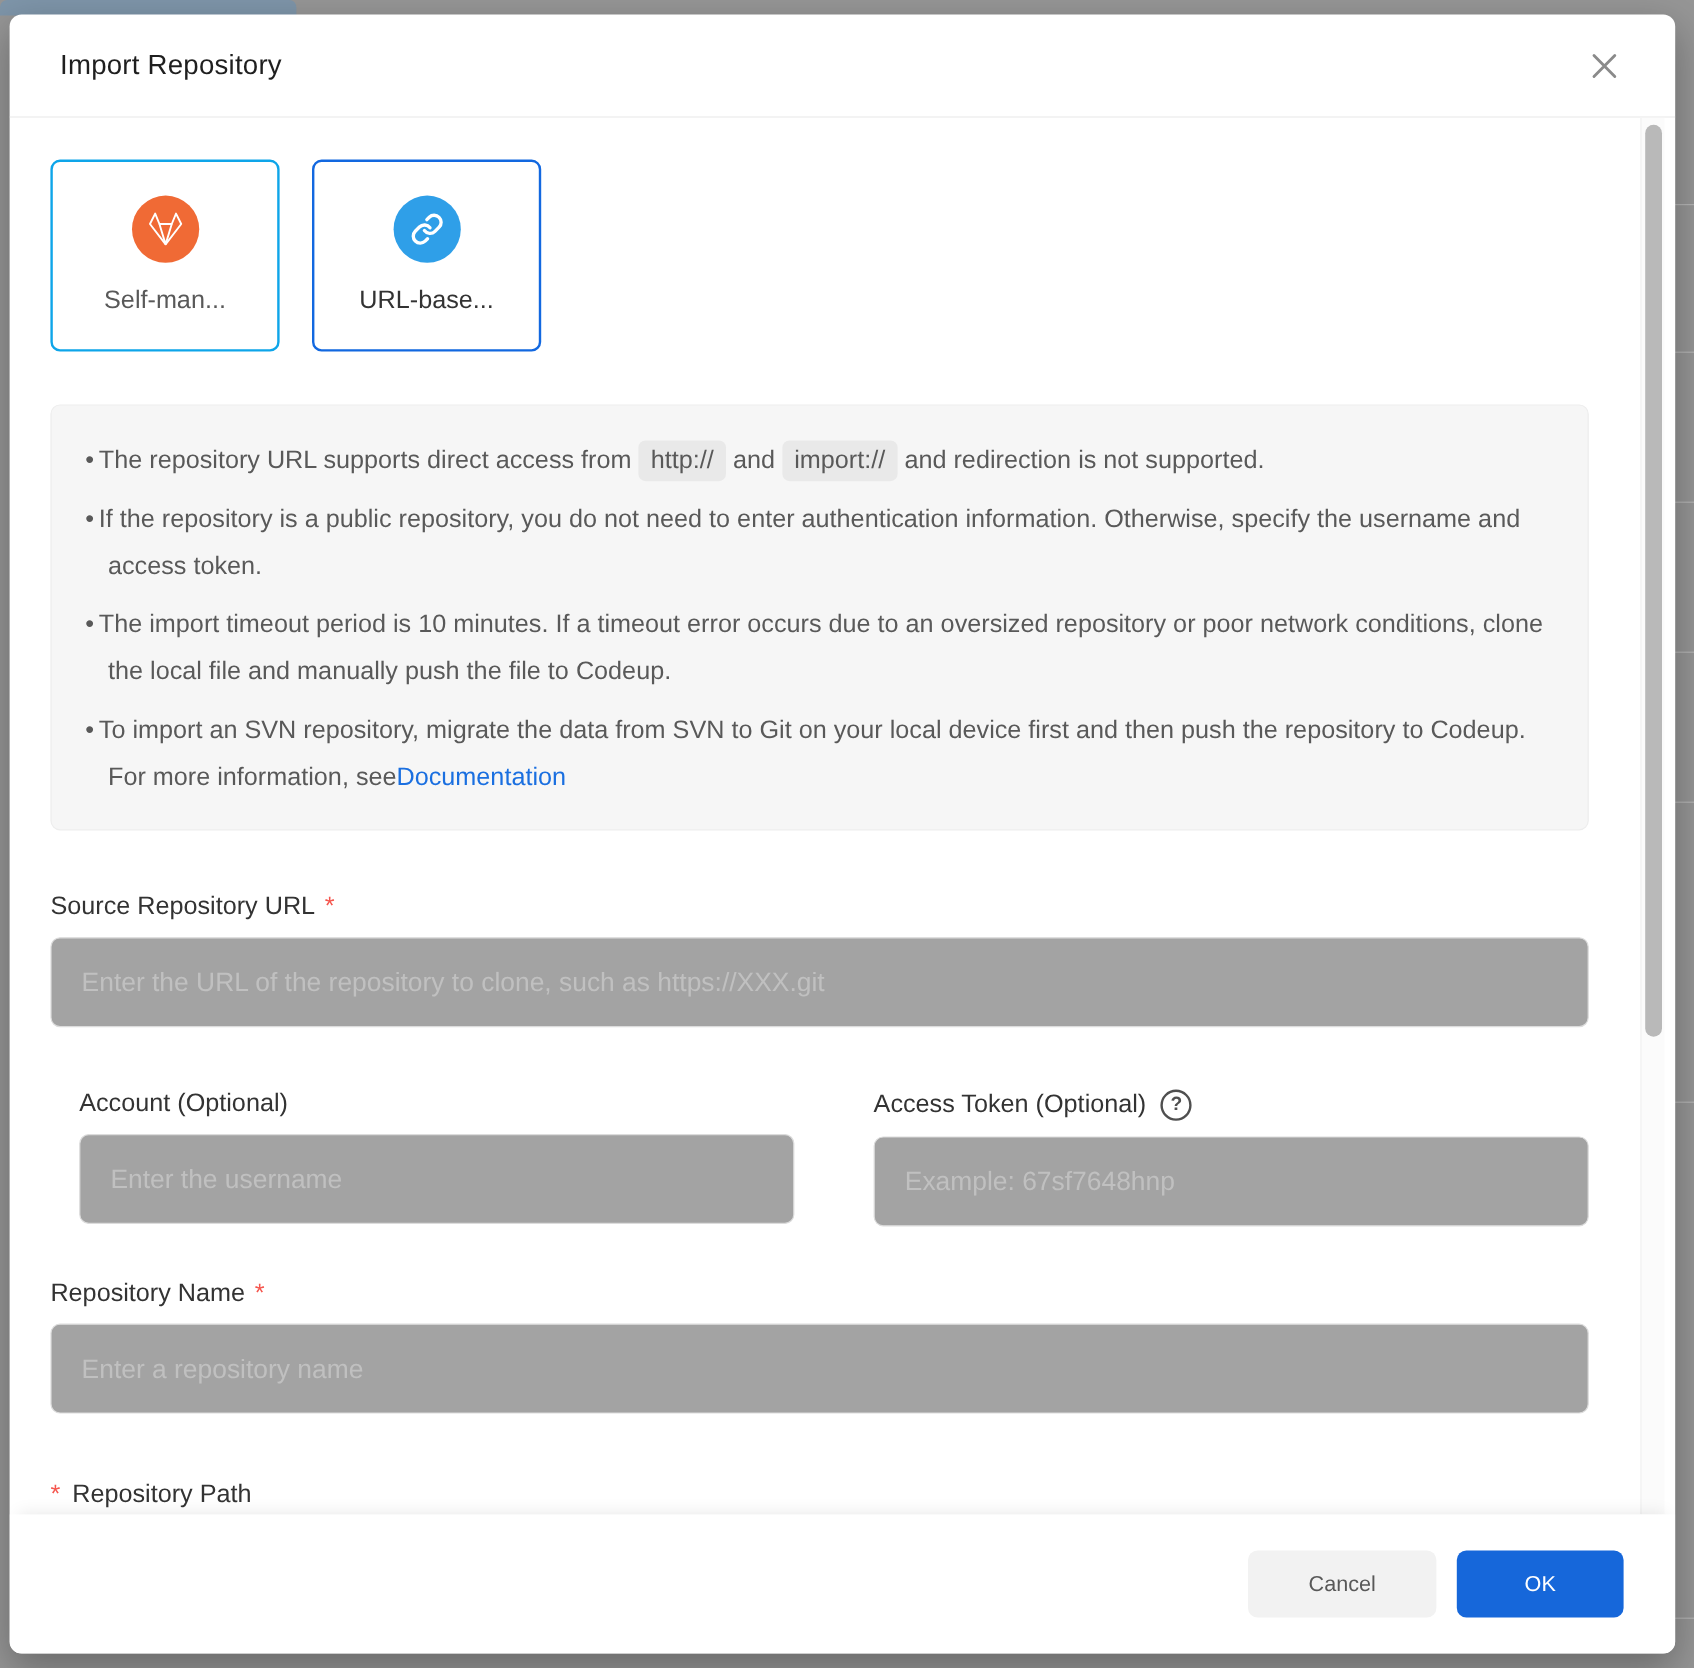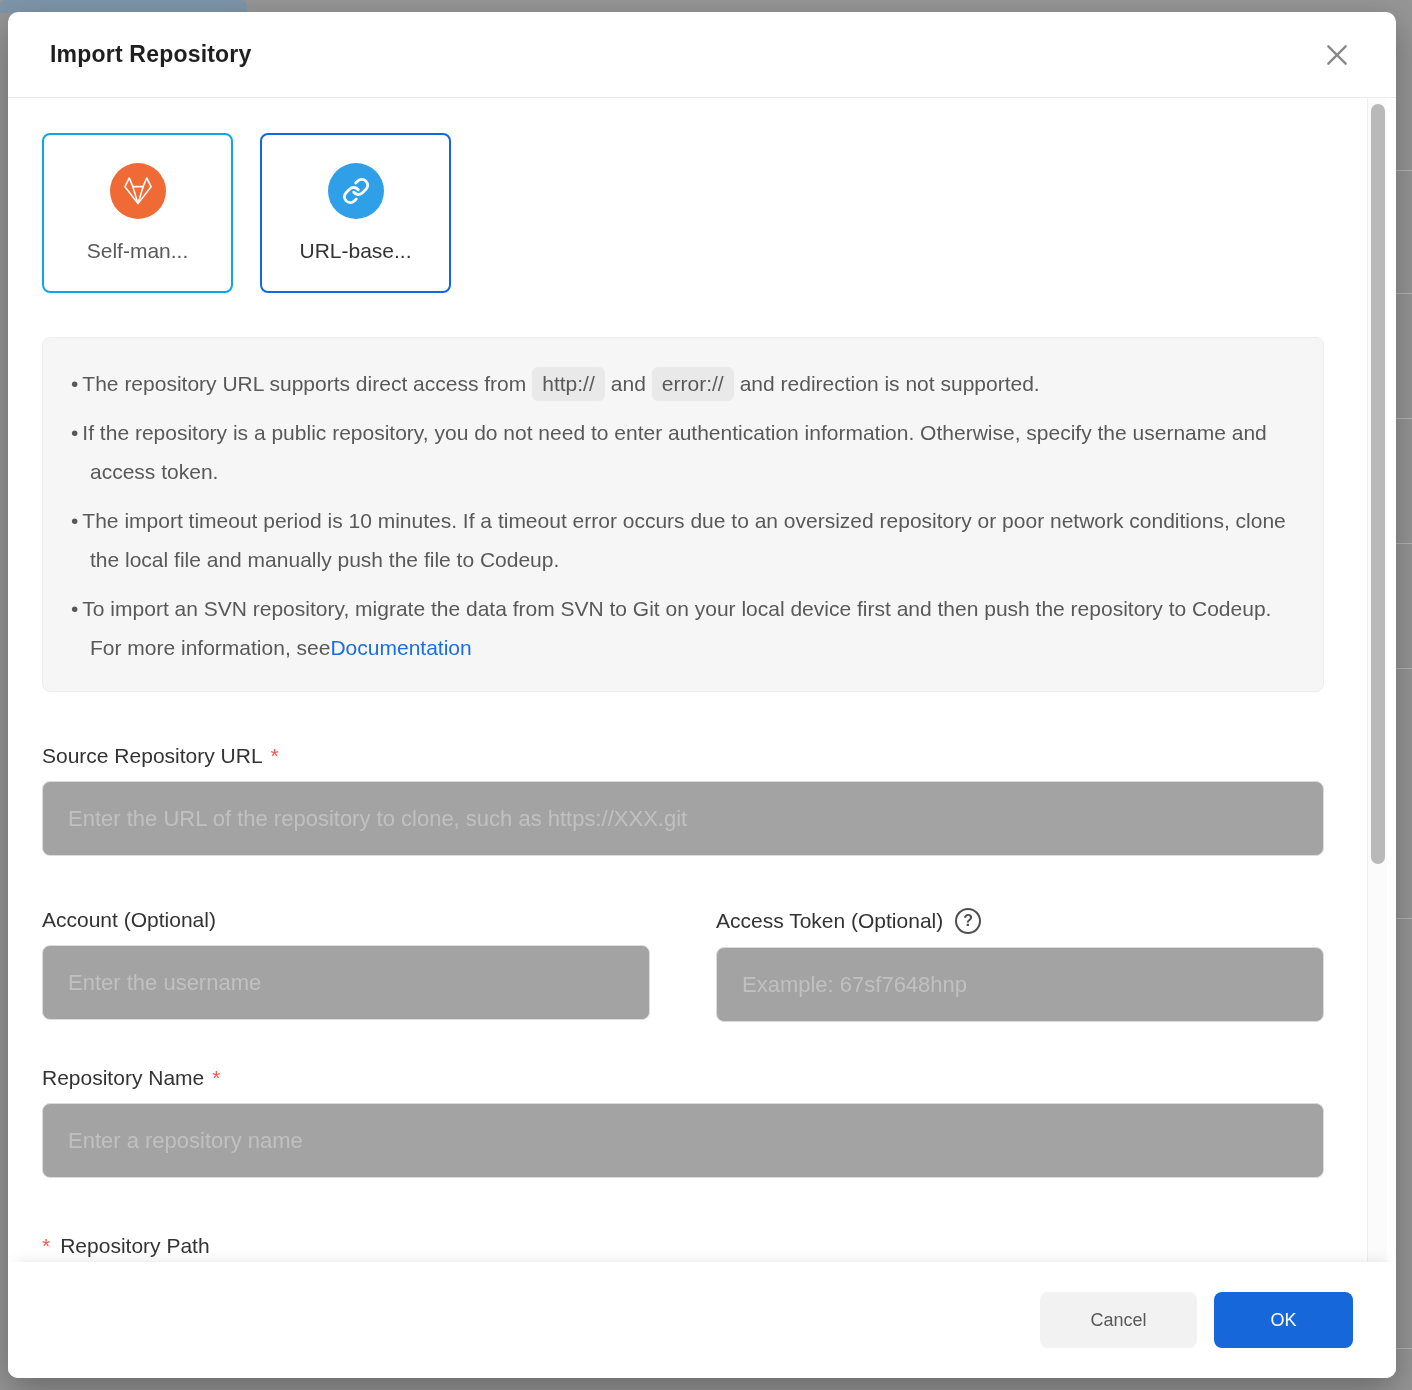--- a/index.html
+++ b/index.html
@@ -24,21 +24,21 @@
     box-shadow:0 12px 34px rgba(0,0,0,.30);
     display:flex; flex-direction:column;
     overflow:hidden;
   }
   .modal-header {
     height:86px; flex:0 0 86px;
     display:flex; align-items:center; justify-content:space-between;
     padding:0 42px;
     border-bottom:1px solid #ececec;
   }
-  .modal-title { font-size:23px; font-weight:700; color:#1f1f1f; letter-spacing:.2px; }
+  .modal-title { font-size:23px; font-weight:400; color:#1f1f1f; letter-spacing:.2px; }
   .close-btn { width:34px; height:34px; display:flex; align-items:center; justify-content:center;
     cursor:pointer; }
   .close-btn svg { width:26px; height:26px; stroke:#8a8a8a; stroke-width:2.2; stroke-linecap:round; }
 
   .modal-body {
     position:relative; flex:1 1 auto; overflow:hidden;
     padding:0 0 0 34px;
   }
   .body-content { width:1282px; }
 
@@ -81,21 +81,21 @@
   .field-label { font-size:21px; color:#333; margin-top:52px; display:flex; align-items:center; }
   .req { color:#f5564e; margin-left:8px; font-size:21px; }
   .req.pre { margin-left:0; margin-right:10px; }
   .text-input {
     margin-top:13px; height:75px; width:100%;
     border:1px solid #dcdcdc; border-radius:8px;
     font-size:22px; color:#262626; padding:0 25px;
     font-family:inherit; background:#a3a3a3; outline:none; display:block;
   }
   .text-input::placeholder { color:#c0c0c0; }
-  .two-col { display:flex; gap:66px; }
+  .two-col { display:flex; gap:66px;margin-left:24px; }
   .col-a { width:620px; }
   .col-b { width:620px; }
   .help-circle {
     width:26px; height:26px; border:2px solid #4f4f4f; border-radius:50%;
     display:inline-flex; align-items:center; justify-content:center;
     font-size:16px; font-weight:700; color:#4f4f4f; margin-left:12px;
   }
   .clipped-label { margin-top:56px; }
 
   
@@ -152,21 +152,21 @@
               <svg width="28" height="28" viewBox="0 0 24 24" fill="none" stroke="#fff" stroke-width="2.4" stroke-linecap="round" stroke-linejoin="round">
                 <path d="M10 13a5 5 0 0 0 7.54.54l3-3a5 5 0 0 0-7.07-7.07l-1.72 1.71"></path>
                 <path d="M14 11a5 5 0 0 0-7.54-.54l-3 3a5 5 0 0 0 7.07 7.07l1.71-1.71"></path>
               </svg>
             </div>
             <div class="card-label">URL-base...</div>
           </div>
         </div>
 
       <div class="notes-box" id="notes">
-          <div class="note"><span class="bullet">•</span><span>The repository URL supports direct access from</span><span class="note-code">http://</span><span>and</span><span class="note-code">error://</span><span>and redirection is not supported.</span></div>
+          <div class="note"><span class="bullet">•</span><span>The repository URL supports direct access from</span><span class="note-code">http://</span><span>and</span><span class="note-code">import://</span><span>and redirection is not supported.</span></div>
           <div class="note"><span class="bullet">•</span><span>If the repository is a public repository, you do not need to enter authentication information. Otherwise, specify the username and access token.</span></div>
           <div class="note"><span class="bullet">•</span><span>The import timeout period is 10 minutes. If a timeout error occurs due to an oversized repository or poor network conditions, clone the local file and manually push the file to Codeup.</span></div>
           <div class="note"><span class="bullet">•</span><span>To import an SVN repository, migrate the data from SVN to Git on your local device first and then push the repository to Codeup. For more information, see</span><span class="note-link">Documentation</span></div>
         </div>
 
       <div class="field-label">
         <span>Source Repository URL</span>
         <span class="req">*</span>
       </div>
       <input class="text-input" type="text" placeholder="Enter the URL of the repository to clone, such as https://XXX.git" style="">

